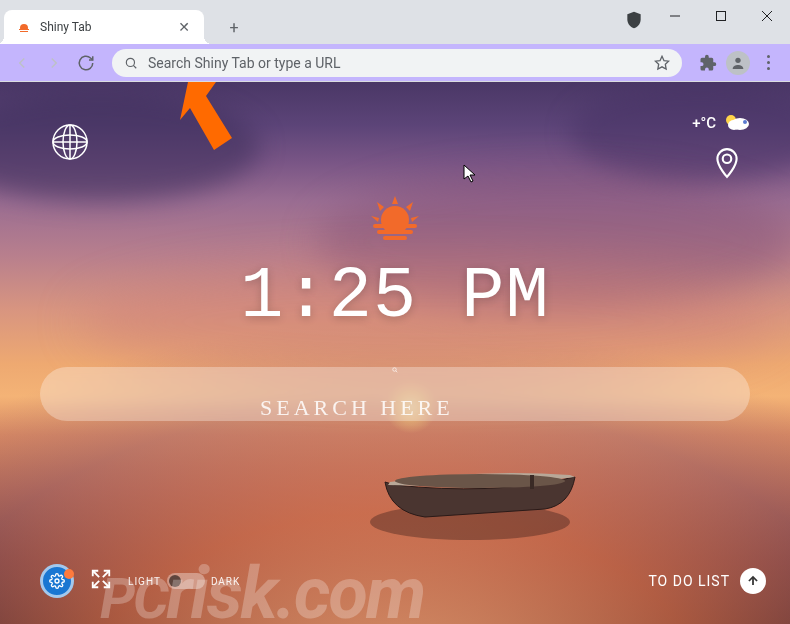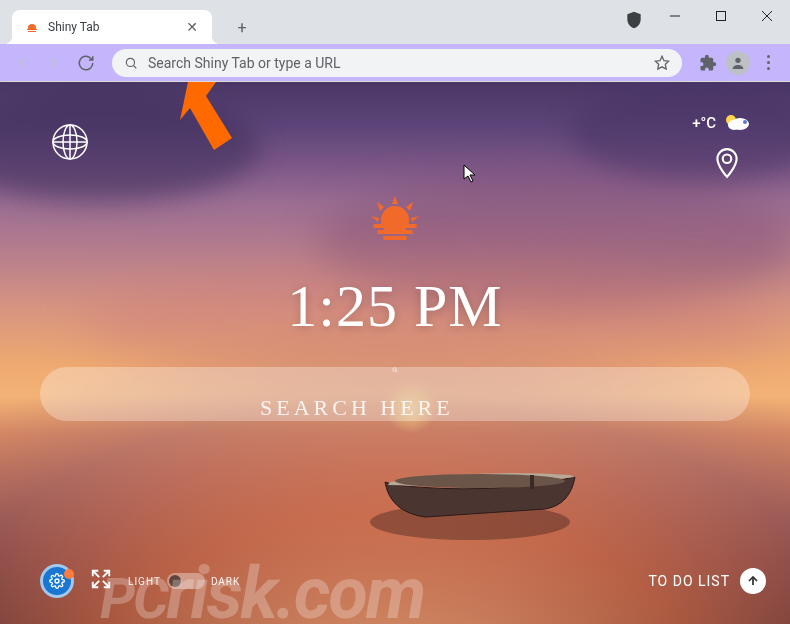--- a/index.html
+++ b/index.html
@@ -1,19 +1,19 @@
 <!DOCTYPE html>
 <html><head>
 <meta charset="utf-8">
 <style>
 * { margin: 0; padding: 0; box-sizing: border-box; font-family: -apple-system, BlinkMacSystemFont, "Segoe UI", Roboto, sans-serif; }
 body { width: 790px; height: 624px; overflow: hidden; background: #fff; position: relative; }
 
 
-.titlebar { height: 44px; background: #dee1e6; display: flex; align-items: flex-end; padding-left: 12px; position: relative; }
+.titlebar { height: 44px; background: #dee1e6; display: flex; align-items: flex-end; padding-left: 4px; position: relative; }
 .tab { background: #fff; height: 34px; width: 200px; border-radius: 8px 8px 0 0; display: flex; align-items: center; padding: 0 12px; gap: 8px; position: relative; margin-bottom: 0; }
 .tab-favicon { width: 16px; height: 16px; display: flex; align-items: center; justify-content: center; }
 .tab-title { font-size: 12px; color: #3c4043; flex: 1; }
 .tab-close { width: 16px; height: 16px; display: flex; align-items: center; justify-content: center; cursor: pointer; color: #5f6368; font-size: 14px; }
 .tab::before { content: ""; position: absolute; left: -8px; bottom: 0; width: 8px; height: 8px; background: radial-gradient(circle at top left, transparent 8px, #fff 8px); }
 .tab::after { content: ""; position: absolute; right: -8px; bottom: 0; width: 8px; height: 8px; background: radial-gradient(circle at top right, transparent 8px, #fff 8px); }
 .new-tab { width: 28px; height: 28px; display: flex; align-items: center; justify-content: center; margin-left: 16px; margin-bottom: 3px; cursor: pointer; border-radius: 50%; color: #5f6368; font-size: 16px; }
 .window-controls { position: absolute; right: 0; top: 0; height: 32px; display: flex; }
 .window-controls .wc { width: 46px; height: 32px; display: flex; align-items: center; justify-content: center; cursor: pointer; color: #202124; }
 .window-controls .wc svg { width: 10px; height: 10px; }
@@ -61,21 +61,21 @@
 .weather { position: absolute; right: 40px; top: 30px; color: #fff; font-size: 15px; font-weight: 500; display: flex; align-items: center; gap: 6px; cursor: pointer; }
 .location-pin { position: absolute; right: 50px; top: 65px; color: #fff; cursor: pointer; }
 
 
 .arrow { position: absolute; left: 178px; top: -2px; color: #ff6a00; }
 
 
 .sun-logo { position: absolute; left: 50%; top: 108px; transform: translateX(-50%); color: #f26a2a; }
 
 
-.clock { position: absolute; left: 50%; top: 190px; transform: translateX(-50%); color: #fff; font-family: Liberation Serif, serif; font-size: 60px; font-weight: 300; text-shadow: 0 2px 8px rgba(0,0,0,0.2); letter-spacing: 1px; white-space: nowrap; }
+.clock { position: absolute; left: 50%; top: 174px; transform: translateX(-50%); color: #fff; font-family: Liberation Mono, monospace; font-size: 72px; font-weight: 300; text-shadow: 0 2px 8px rgba(0,0,0,0.2); letter-spacing: 1px; white-space: nowrap; }
 
 
 .searchbar { position: absolute; left: 40px; right: 40px; top: 285px; height: 54px; background: rgba(255,255,255,0.30); border-radius: 27px; display: flex; align-items: center; padding: 0 28px; gap: 22px; backdrop-filter: blur(4px); flex-direction: column; }
 .searchbar .mag { color: #fff; }
 .searchbar input { border: none; background: transparent; flex: 1; font-size: 22px; letter-spacing: 4px; color: #fff; outline: none; font-family: Georgia, serif; }
 .searchbar input::placeholder { color: rgba(255,255,255,0.85); }
 
 
 .bottom { position: absolute; left: 40px; right: 24px; bottom: 26px; display: flex; align-items: center; justify-content: space-between; }
 .bl { display: flex; align-items: center; gap: 16px; }

